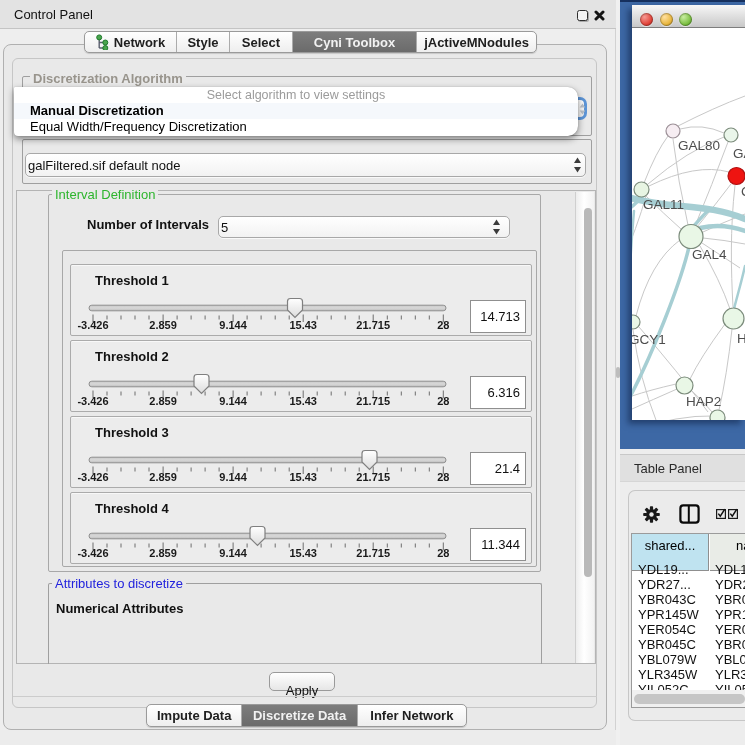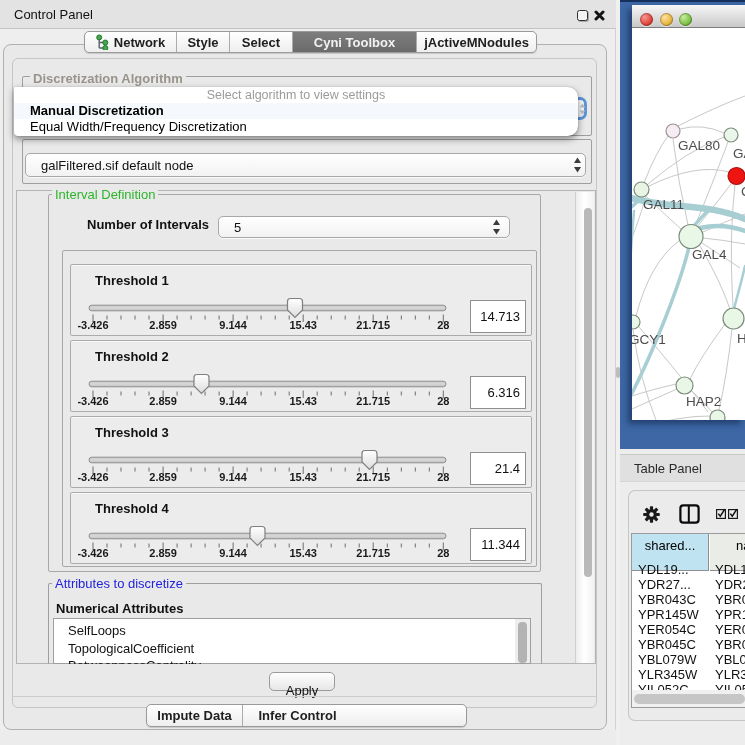--- a/index.html
+++ b/index.html
@@ -17,21 +17,21 @@
 
 .seg { position:absolute; display:flex; height:22px; border:1px solid #9a9a9a; border-radius:5px; overflow:hidden; background:linear-gradient(#ffffff,#eeeeee); box-shadow:0 1px 1px rgba(0,0,0,.15); }
 .seg div { display:flex; align-items:center; justify-content:center; font-size:13px; font-weight:bold; color:#202020; border-right:1px solid #ababab; white-space:nowrap; }
 .seg div:last-child { border-right:none; }
 .seg .sel { background:linear-gradient(#7d7d7d,#6b6b6b); color:#f2f2f2; }
 
 .grp { position:absolute; border:1px solid #9f9f9f; border-radius:2px; }
 .gtit { position:absolute; font-size:13px; background:#e9e9e9; padding:0 3px; white-space:nowrap; }
 
 .combo { position:absolute; background:linear-gradient(#ffffff,#f2f2f2); border:1px solid #a8a8a8; border-radius:5px; font-size:13px; color:#111; display:flex; align-items:center; box-shadow:0 1px 0 rgba(255,255,255,.7); }
-.combo span { padding-left:15px; }
+.combo span { padding-left:2px; }
 
 .tbox { position:absolute; left:70px; width:462px; height:72px; border:1px solid #ababab; background:#ececec; border-radius:2px; box-shadow:inset 0 1px 0 #f8f8f8; }
 .bthr { position:absolute; font-size:13px; font-weight:bold; color:#111; }
 .vbox { position:absolute; width:56px; height:33px; background:#fff; border:1px solid #8f8f8f; font-size:13px; color:#111; text-align:right; padding:8px 5px 0 0; }
 
 #spane { position:absolute; left:16px; top:190px; width:580px; height:474px; border:1px solid #b4b4b4; background:#e9e9e9; }
 #sbart { position:absolute; right:1px; top:1px; width:19px; height:471px; background:linear-gradient(90deg,#ededed,#ffffff 45%,#f2f2f2); border-left:1px solid #cfcfcf; }
 #sbthumb { position:absolute; left:584px; top:208px; width:8px; height:369px; background:#b9b9b9; border-radius:4px; }
 
 #popup { position:absolute; left:14px; top:87px; width:564px; height:49px; background:#ffffff; border-radius:1px 10px 10px 4px; box-shadow:0 3px 7px rgba(0,0,0,.45), 0 0 1px rgba(0,0,0,.3); z-index:30; }
@@ -209,36 +209,30 @@
       <text x="303.2" y="37" text-anchor="middle" font-size="11" font-weight="bold" fill="#1a1a1a" font-family="Liberation Sans, sans-serif">21.715</text>
       <text x="373.3" y="37" text-anchor="middle" font-size="11" font-weight="bold" fill="#1a1a1a" font-family="Liberation Sans, sans-serif">28</text>
       <path d="M180.0 9.5 Q180.0 6.5 183.0 6.5 L192.0 6.5 Q195.0 6.5 195.0 9.5 L195.0 18 L187.5 25.5 L180.0 18 Z" fill="url(#thm)" stroke="#7f7f7f" stroke-width="1.2"></path>
     </svg>
 <div class="vbox" style="left:470px;top:528px">11.344</div>
 
 
 <div class="grp" style="left:48px;top:583px;width:494px;height:90px;border-bottom:none"></div>
 <div class="gtit" style="left:52px;top:576px;color:#2222dd">Attributes to discretize</div>
 <div class="abs" style="left:56px;top:601px;font-size:13px;font-weight:bold;color:#111">Numerical Attributes</div>
-<div id="nlist">
-  <div style="position:absolute;left:14px;top:4px">SelfLoops</div>
-  <div style="position:absolute;left:14px;top:21.5px">TopologicalCoefficient</div>
-  <div style="position:absolute;left:14px;top:39px">BetweennessCentrality</div>
-  <div style="position:absolute;right:0;top:0;width:15px;height:44px;background:#ededed"></div>
-  <div style="position:absolute;right:3px;top:3px;width:9px;height:41px;background:#b3b3b3;border-radius:4px"></div>
-</div>
 
 <div class="abs" style="left:17px;top:664px;width:578px;height:31px;background:#e9e9e9"></div>
 <div id="applyb">Apply</div>
 <div class="abs" style="left:13px;top:696px;width:584px;height:1px;background:#cccccc"></div>
 
 
 <div class="seg" style="left:146px;top:704px;width:321px;height:23px">
   <div style="width:96px">Impute Data</div>
-  <div style="width:109px">Infer Control</div>
+  <div class="sel" style="width:116px">Discretize Data</div>
+  <div style="width:109px">Infer Network</div>
 </div>
 
 
 <div class="abs" style="left:616px;top:0;width:4px;height:745px;background:#f0f0f0"></div>
 <div class="abs" style="left:615.5px;top:367px;width:4px;height:11px;background:#bdbdbd;border-radius:2px"></div>
 <div id="rpan"></div>
 <div id="nwin">
   <svg style="position:absolute;left:0;top:23px" width="113" height="392" viewBox="632 28 113 392">
 
     <g stroke="#c8c8c8" stroke-width="1" fill="none">

